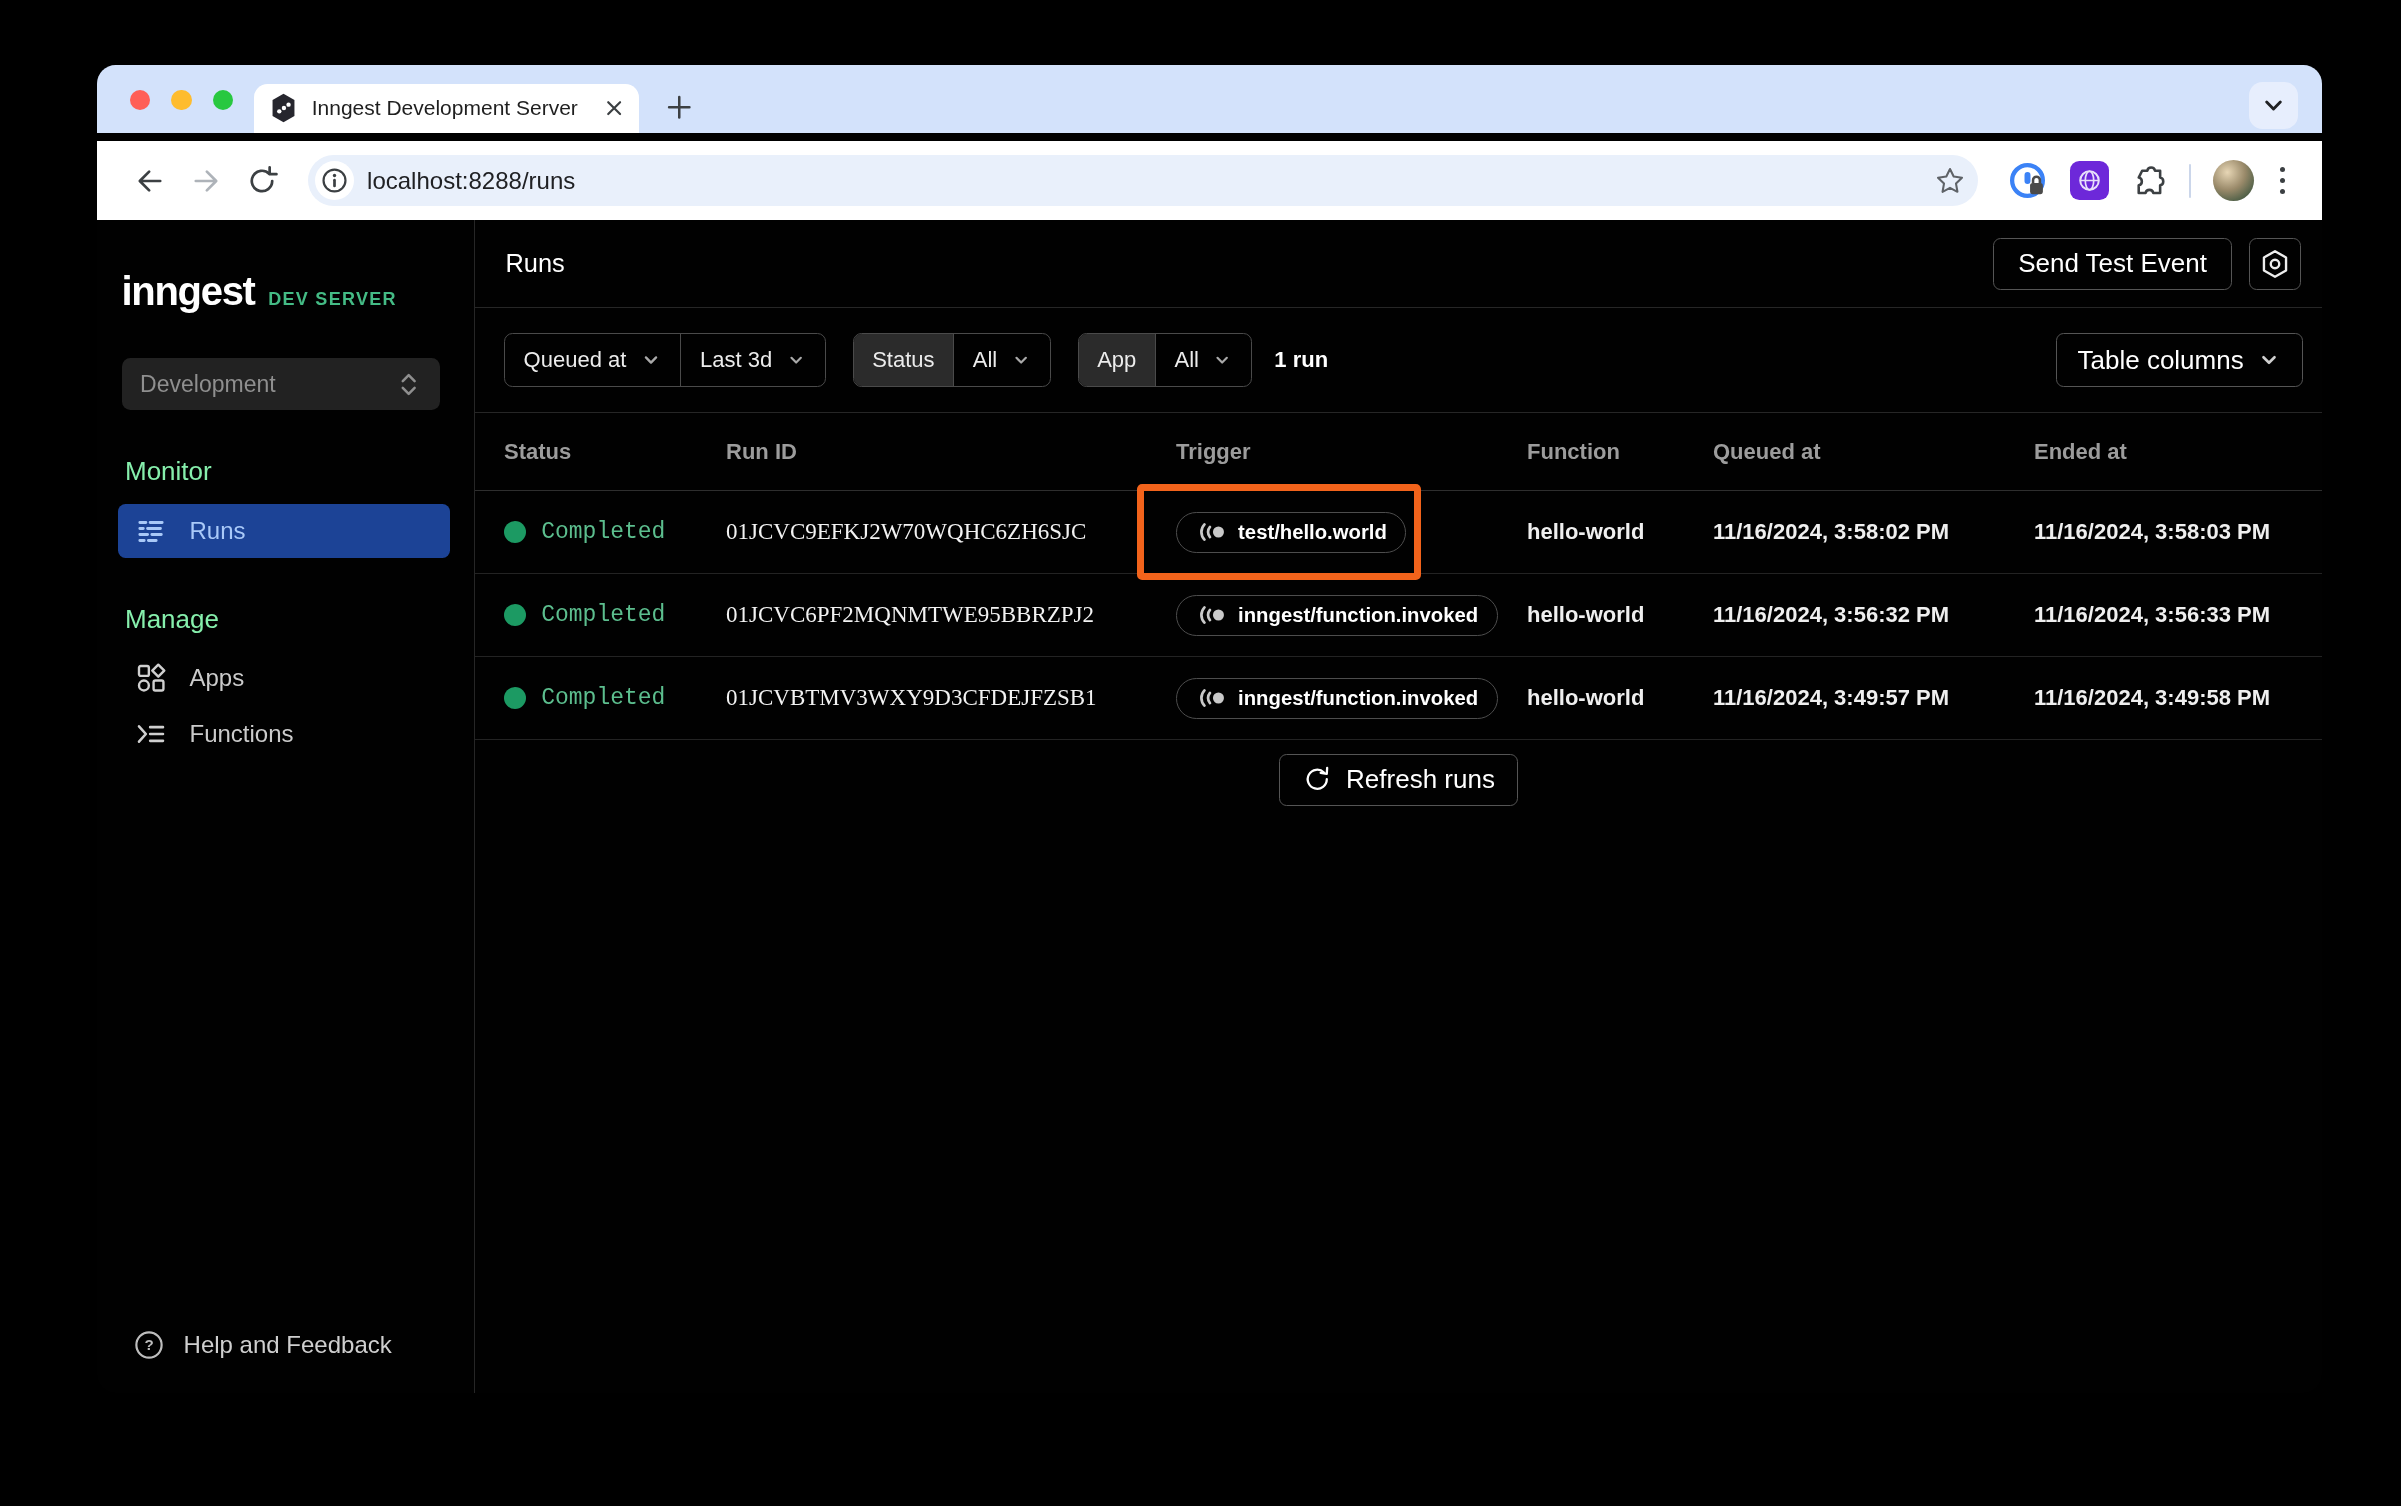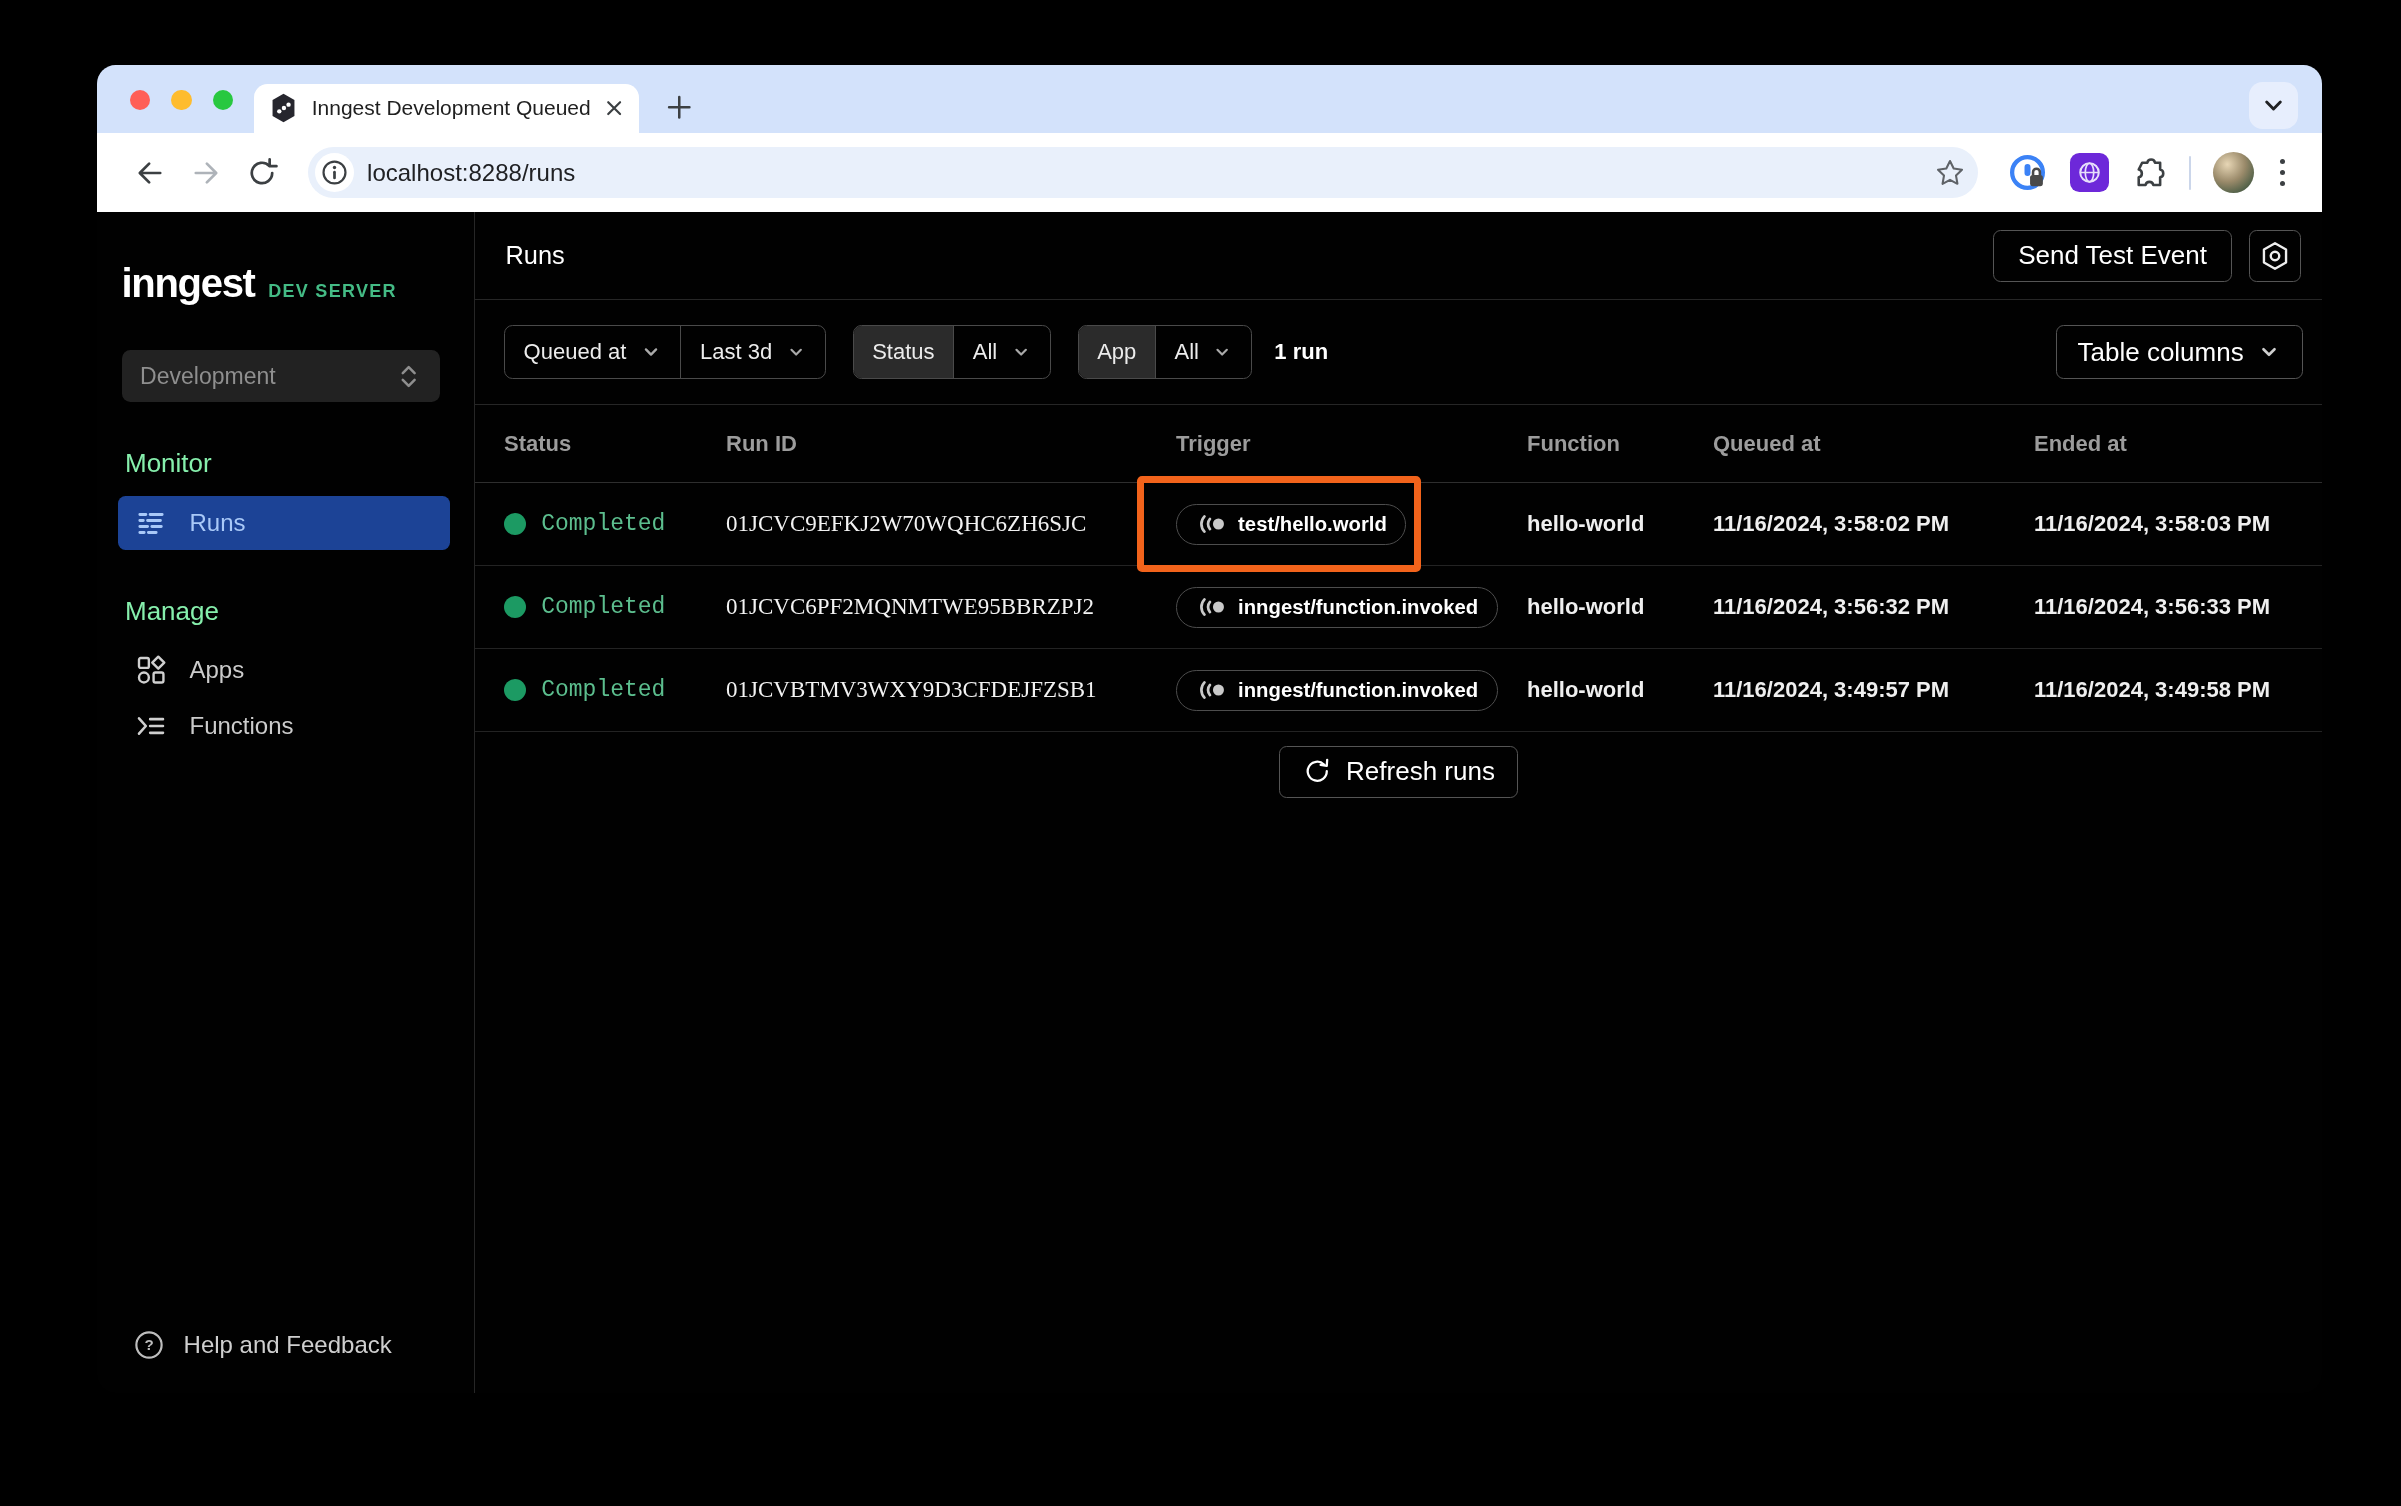--- a/index.html
+++ b/index.html
@@ -14,21 +14,21 @@
   .traffic { position:absolute; top:24.5px; left:33px; display:flex; gap:21px; }
   .light { width:20.3px; height:20.3px; border-radius:50%; }
   .light.red{ background:#FF5F57; } .light.yellow{ background:#FEBC2E; } .light.green{ background:#28C840; }
   .tab { position:absolute; left:157px; top:18.6px; width:385px; height:49px; background:#fff;
          border-radius:13.5px 13.5px 0 0; display:flex; align-items:center; padding:0 15.2px; gap:13.5px; }
   .tab-title { flex:1; font-size:21px; color:#1F1F1F; white-space:nowrap; overflow:hidden; }
   .newtab { position:absolute; left:564px; top:24px; width:37px; height:37px; display:flex;
             align-items:center; justify-content:center; border-radius:8.5px; }
   .tabsearch { position:absolute; right:24px; top:17px; width:49px; height:47px; background:#E7EEFD;
                border-radius:13.5px; display:flex; align-items:center; justify-content:center; }
-  .toolbar { height:79px; background:#fff; display:flex; align-items:center; padding:0 34px 0 36px; gap:22px; flex:0 0 auto; }
+  .toolbar { height:79px; background:#fff; display:flex; align-items:center; padding:0 34px 0 36px; gap:22px; flex:0 0 auto;margin-top:8px; }
   .urlpill { flex:1; height:51px; background:#E9F0FB; border-radius:25.4px; display:flex;
              align-items:center; gap:13.5px; padding:0 12px 0 6.8px; margin:0 6.8px 0 6.8px; }
   .infochip { width:39px; height:39px; background:#fff; border-radius:50%; display:flex; align-items:center; justify-content:center; }
   .url { flex:1; font-size:24px; color:#202124; }
   .ext-purple { width:39px; height:39px; border-radius:9.3px; background:#6D28D9; display:flex; align-items:center; justify-content:center; }
   .sep { width:2.5px; height:34px; background:#CBD6EA; border-radius:1.7px; }
   .avatar { width:41px; height:41px; border-radius:50%;
             background:radial-gradient(circle at 35% 30%, #e7d6b5, #9a8a6a 45%, #55634a 75%, #35402e); }
   .dots { display:flex; flex-direction:column; gap:6px; padding:3.4px; }
   .dots i { width:5.1px; height:5.1px; border-radius:50%; background:#3C4043; }
@@ -101,21 +101,21 @@
       </div>
       <div class="tab">
         <span>
           <svg width="29" height="32" viewBox="0 0 34 38">
             <path d="M17 2 L30 9.5 V28.5 L17 36 L4 28.5 V9.5 Z" fill="#26262E"></path>
             <circle cx="12" cy="23" r="2.6" fill="#fff"></circle>
               <circle cx="17.5" cy="19" r="2.6" fill="#fff"></circle>
               <circle cx="23" cy="15" r="2.6" fill="#fff"></circle>
           </svg>
         </span>
-        <span class="tab-title">Inngest Development Queued</span>
+        <span class="tab-title">Inngest Development Server</span>
         <span>
           <svg width="20.3" height="20.3" viewBox="0 0 24 24">
               <path d="M5 5 L19 19 M19 5 L5 19" stroke="#3C4043" stroke-width="2.6" stroke-linecap="round"></path>
             </svg>
         </span>
       </div>
       <div class="newtab">
         <svg width="30.5" height="30.5" viewBox="0 0 36 36">
             <path d="M18 6v24 M6 18h24" stroke="#3C4043" stroke-width="3" stroke-linecap="round"></path>
           </svg>

